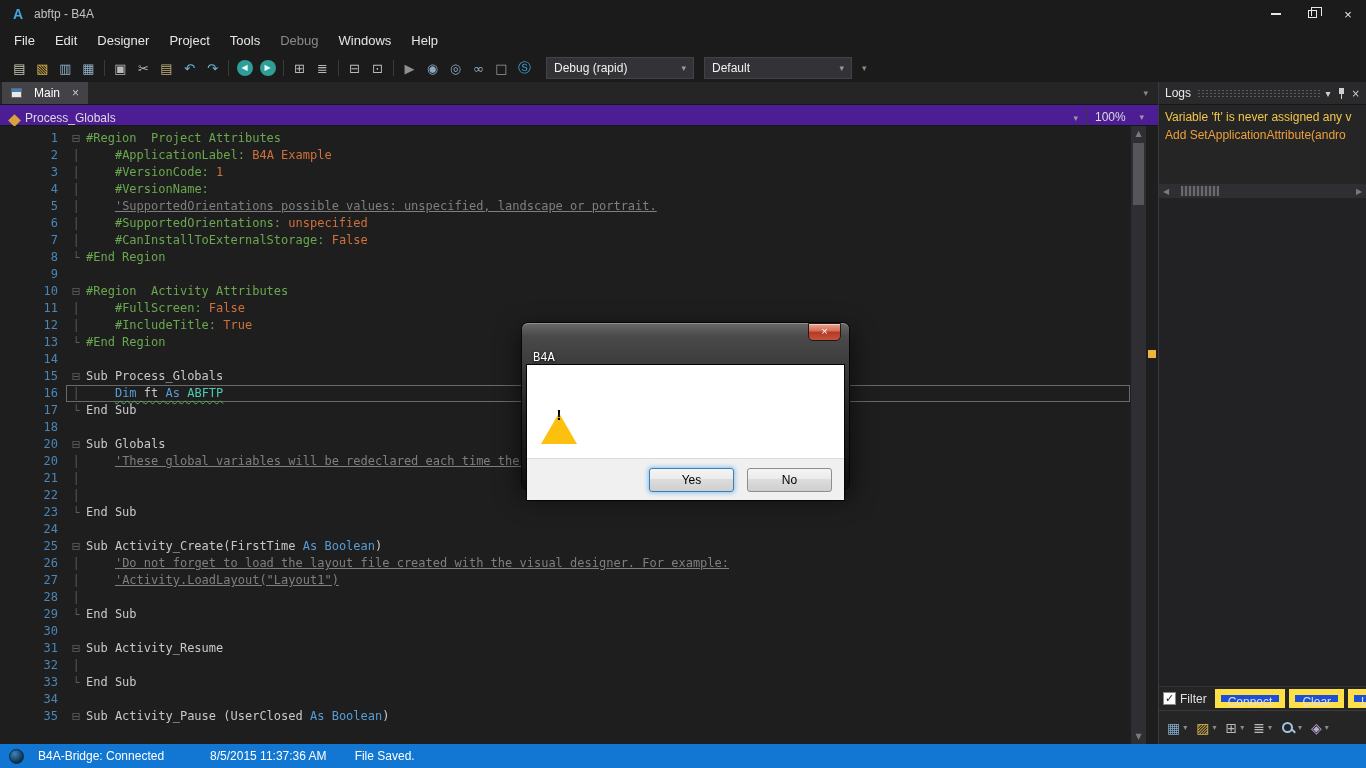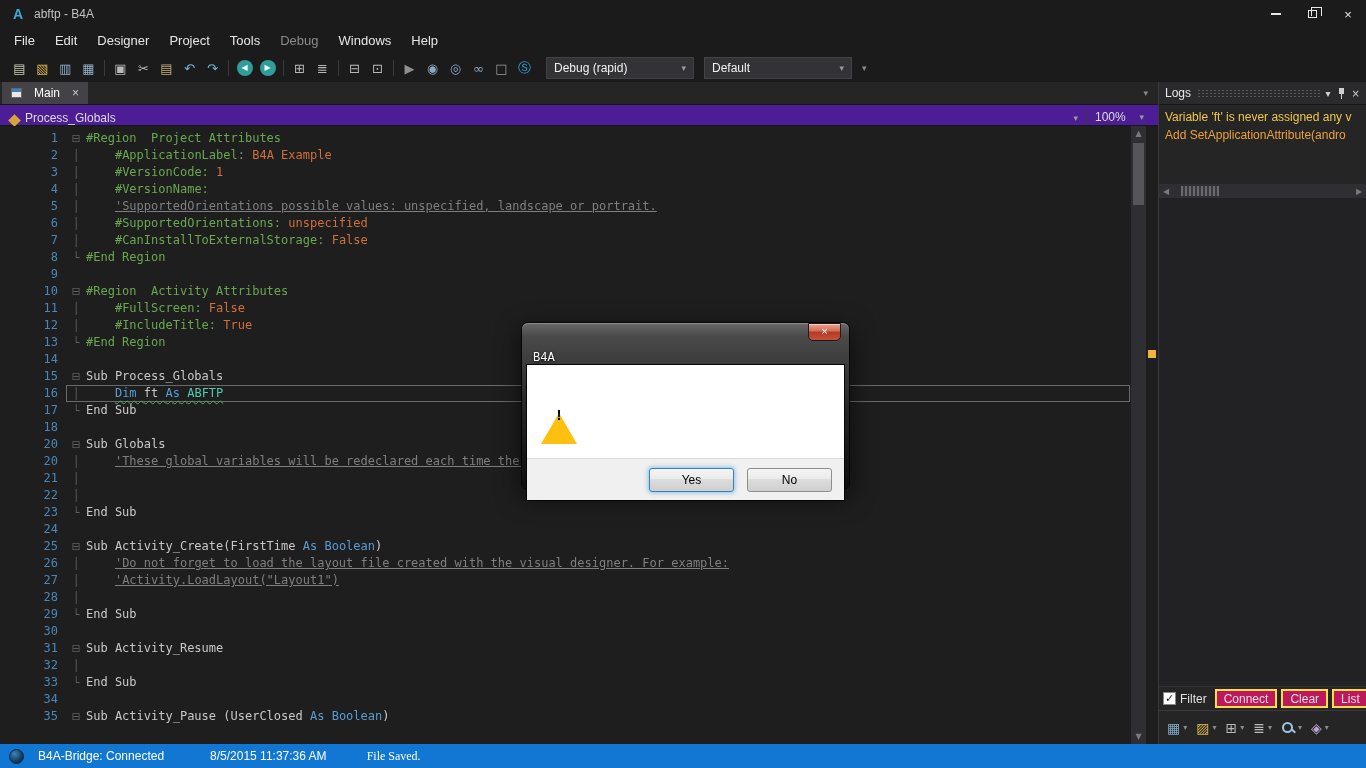--- a/index.html
+++ b/index.html
@@ -112,42 +112,42 @@
   .lhs-thumb { position:absolute; left:22px; top:2px; width:38px; height:10px;
     background:repeating-linear-gradient(90deg,#6a6a6e 0 2px,#3a3a3e 2px 4px); }
 
   .logs-body { flex:1; background:#222224; }
 
   .logs-controls { height:24px; display:flex; align-items:center; gap:4px; padding:0 4px;
     background:#252526; border-top:1px solid #333; overflow:hidden; }
   .chk { width:13px; height:13px; background:#ffffff; border:1px solid #888; color:#222;
     font-size:11px; line-height:11px; text-align:center; font-family:"DejaVu Sans",sans-serif; flex:none; }
   .filter-label { color:#e0e0e0; font-size:12px; margin-right:4px; }
-  .lbtn { background:#be185d; border:2px solid #fde047; color:#e0e0e0; font-size:12px; height:19px;
+  .lbtn { background:#1d4ed8; border:6px solid #fde047; color:#e0e0e0; font-size:12px; height:19px;
     padding:0 7px; white-space:nowrap; flex:none; font-family:"Liberation Sans",sans-serif; }
 
   .panel-icons { height:34px; border-top:1px solid #3a3a3e; display:flex; align-items:center;
     gap:9px; padding:0 8px; background:#252526; }
   .pic { display:flex; align-items:center; gap:3px; }
   .pic .g { font-size:14px; font-family:"DejaVu Sans",sans-serif; }
   .pic .dd { color:#8a8a8a; font-size:8px; font-family:"DejaVu Sans",sans-serif; }
   .mag-icon { position:relative; width:14px; height:14px; }
   .mag-icon::before { content:""; position:absolute; left:1px; top:1px; width:7px; height:7px;
     border:2px solid #9fc3e0; border-radius:50%; }
   .mag-icon::after { content:""; position:absolute; left:10px; top:9px; width:5px; height:2px;
     background:#9fc3e0; transform:rotate(45deg); }
 
   
   .statusbar { height:24px; background:var(--c-status); display:flex; align-items:center;
     color:#ffffff; font-size:12px; }
   .status-icon { width:15px; height:15px; border-radius:50%; margin-left:9px;
     background:radial-gradient(circle at 35% 30%, #3d84b8, #0a2d4a 75%); border:1px solid #0a2a44; }
   .st-bridge { margin-left:14px; }
   .st-time { margin-left:46px; }
-  .st-saved { margin-left:40px;font-family:Liberation Serif, serif; }
+  .st-saved { margin-left:28px; }
 
   
   .dialog { position:absolute; left:522px; top:323px; width:327px; height:165px; z-index:10;
     border-radius:6px 6px 4px 4px; padding:0 5px 5px;
     background:linear-gradient(180deg,#6a6a6a 0%,#4a4a4a 8%,#232323 55%,#0d0d0d 100%);
     box-shadow:0 8px 26px rgba(0,0,0,.7), 0 0 0 1px #090909, inset 0 1px 0 rgba(255,255,255,.25); }
   .dialog-titlebar { height:42px; display:flex; align-items:flex-end; position:relative;font-family:Liberation Mono, monospace; }
   .dialog-title { color:#ffffff; font-size:12px; padding-left:6px; text-shadow:0 1px 3px #000; }
   .dialog-close { position:absolute; right:3px; top:0; width:33px; height:18px;
     border-radius:0 0 5px 5px; border:1px solid #1c1c1c; color:#ffffff; font-size:11px; line-height:16px;

